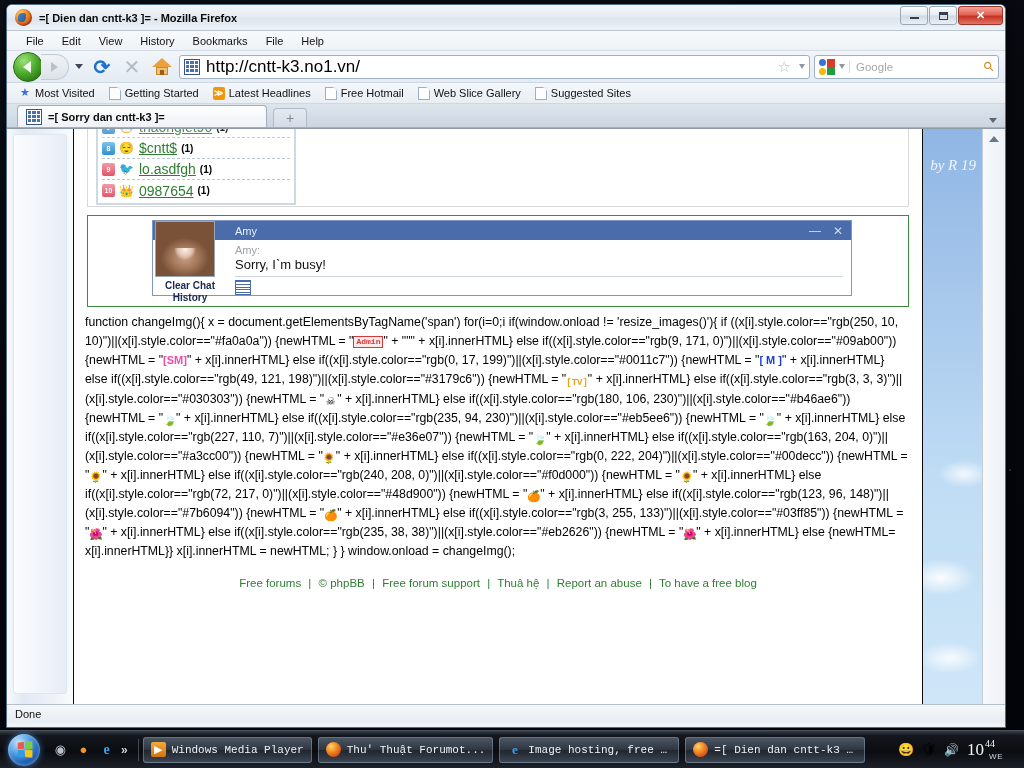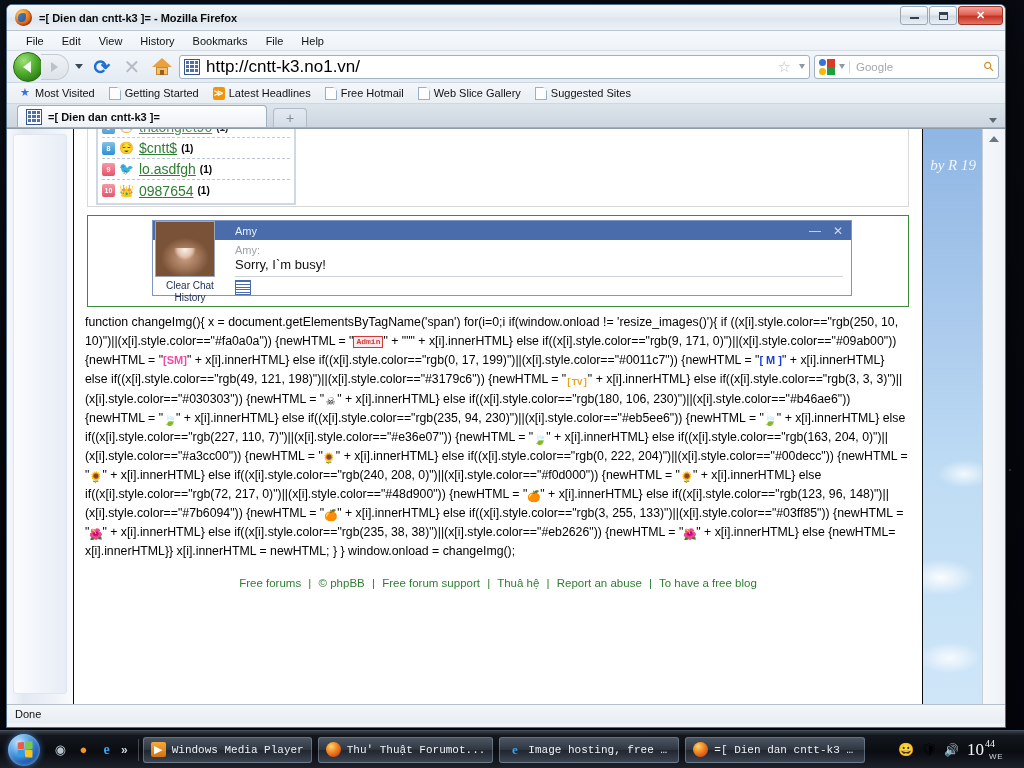--- a/index.html
+++ b/index.html
@@ -339,21 +339,21 @@
   }
   #chat-titlebar {
     height:19px;background:#4a6cab;
     display:flex;align-items:center;justify-content:space-between;
     padding: 0 8px 0 0;
     color:#e8eefb;font-size:11px;
   }
   #chat-title-name{margin-left:82px;}
   #chat-title-buttons{display:flex;gap:12px;align-items:center;color:#cfdaf0;font-size:12px;}
   #chat-body{display:flex;height:56px;}
-  #chat-left{width:74px;flex:0 0 auto;position:relative;}
+  #chat-left{width:74px;flex:0 0 auto;position:relative;font-weight:bold;}
   #chat-avatar{
     position:absolute;left:2px;top:-19px;width:60px;height:56px;
     background:
       radial-gradient(ellipse 24px 20px at 50% 66%, #caa088 0%, #9f7456 60%, #7a5238 100%),
       radial-gradient(ellipse 32px 26px at 50% 22%, #2e1e17 0%, #150d0a 70%);
     background-color:#33211a;
     border:1px solid #9aa6b5;
     overflow:hidden;
   }
   #chat-avatar::after{
@@ -594,21 +594,21 @@
         <i></i>
           <i></i>
           <i></i>
           <i></i>
           <i></i>
           <i></i>
           <i></i>
           <i></i>
           <i></i>
       </span>
-      <span>=[ Dien dan cntt-k3 ]=</span>
+      <span>=[ Sorry dan cntt-k3 ]=</span>
     </div>
     <div id="newtab">+</div>
     <div id="tabbar-right-caret"></div>
   </div>
 
   <div id="viewport">
 
     <div id="page-left-strip">
       <div id="page-left-inner"></div>
     </div>

